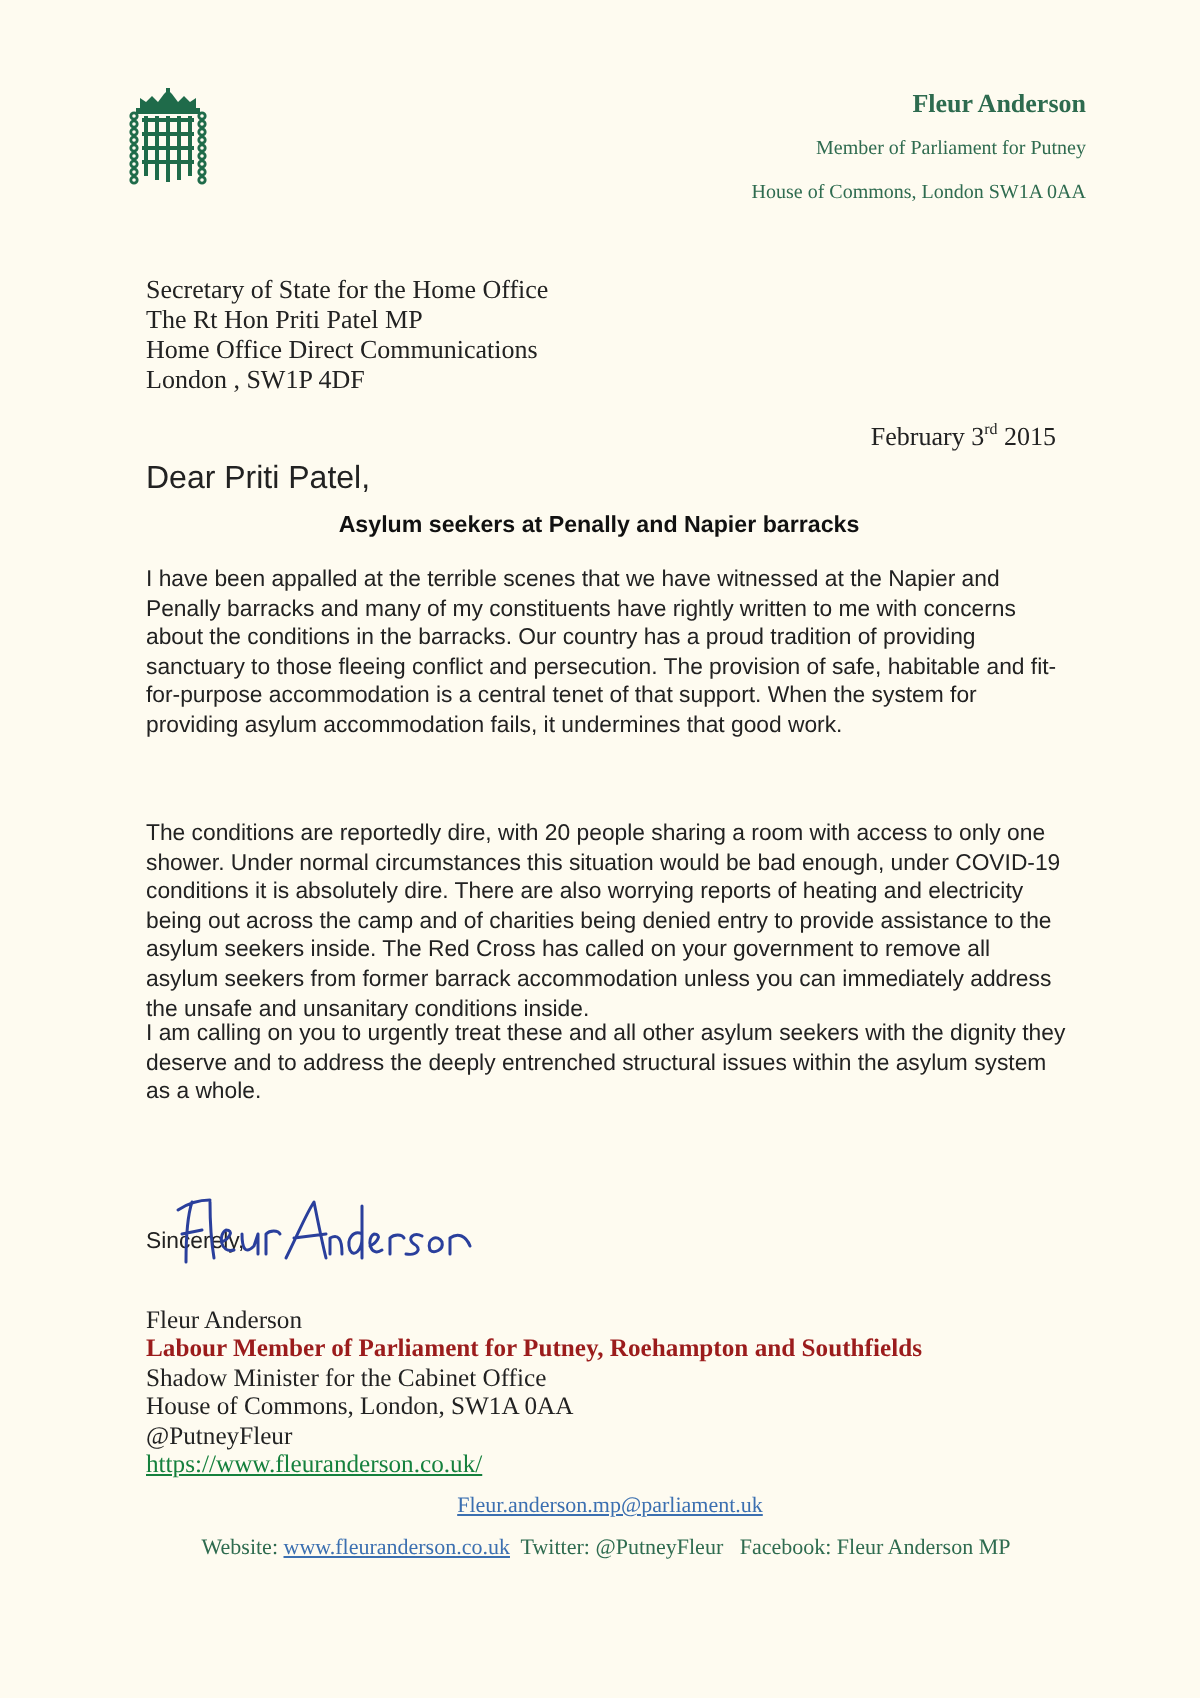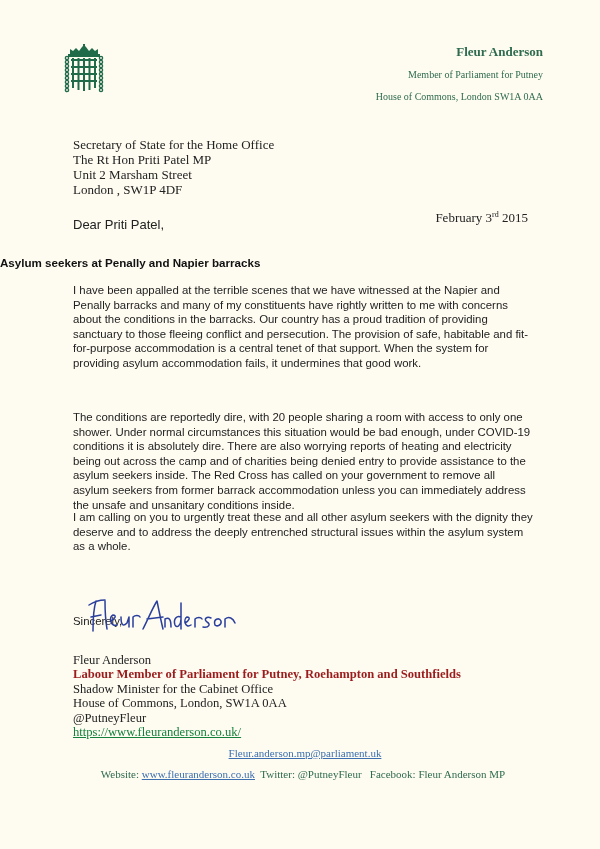--- a/index.html
+++ b/index.html
@@ -7,22 +7,22 @@
     width: 600px; height: 849px; background: #fefbf0; position: relative; overflow: hidden;
     font-family: "Liberation Serif", serif; color: #222;
   }
   .logo { position: absolute; left: 64px; top: 44px; width: 40px; height: 50px; }
   .header { position: absolute; right: 57px; top: 44px; text-align: right; color: #2e6b4f; }
   .header .name { font-weight: bold; font-size: 13px; line-height: 16px; }
   .header .line { font-size: 10px; line-height: 14px; margin-top: 8px; }
   .address { position: absolute; left: 73px; top: 137px; font-size: 13px; line-height: 15px; color: #222; }
   .date { position: absolute; right: 72px; top: 210px; font-size: 13px; color: #222; }
   .date sup { font-size: 8px; }
-  .salutation { position: absolute; left: 73px; top: 217px; font-family: "Liberation Sans", sans-serif; font-size: 13px; color: #222; }
-  .subject { position: absolute; left: 0; right: 0; top: 256px; font-family: "Liberation Sans", sans-serif; font-weight: bold; font-size: 11.6px; color: #111; padding-right: 1px; }
+  .salutation { position: absolute; left: 73px; top: 231px; font-family: "Liberation Sans", sans-serif; font-size: 16px; color: #222; }
+  .subject { position: absolute; left: 0; right: 0; top: 256px; text-align: center; font-family: "Liberation Sans", sans-serif; font-weight: bold; font-size: 11.6px; color: #111; padding-right: 1px; }
   .body-text { position: absolute; left: 73px; width: 460px; font-family: "Liberation Sans", sans-serif; font-size: 11.4px; line-height: 14.6px; color: #222; }
   .p1 { top: 283px; }
   .p2 { top: 391px; margin-top: 19px; }
   .p3 { top: 510px; }
   .closing { top: 566px; margin-top: 48px; }
   .signature { position: absolute; left: 85px; top: 597px; width: 160px; height: 42px; }
   .sig-block { position: absolute; left: 73px; top: 653px; font-size: 12.6px; line-height: 14.4px; color: #222; }
   .sig-block .party { color: #9b1c1c; font-weight: bold; }
   .sig-block a { color: #15803d; text-decoration: underline; }
   .footer-email { position: absolute; left: 0; right: 0; top: 747px; text-align: center; font-size: 11px; padding-left: 10px; }
@@ -77,21 +77,21 @@
 
 <div class="header">
   <div class="name">Fleur Anderson</div>
   <div class="line">Member of Parliament for Putney</div>
   <div class="line">House of Commons, London SW1A 0AA</div>
 </div>
 
 <div class="address">
   <div>Secretary of State for the Home Office</div>
   <div>The Rt Hon Priti Patel MP</div>
-  <div>Unit 2 Marsham Street</div>
+  <div>Home Office Direct Communications</div>
   <div>London , SW1P 4DF</div>
 </div>
 
 <div class="date"><span>February 3</span><sup>rd</sup><span> 2015</span></div>
 
 <div class="salutation">Dear Priti Patel,</div>
 
 <div class="subject">Asylum seekers at Penally and Napier barracks</div>
 
 <div class="body-text p1">I have been appalled at the terrible scenes that we have witnessed at the Napier and Penally barracks and many of my constituents have rightly written to me with concerns about the conditions in the barracks. Our country has a proud tradition of providing sanctuary to those fleeing conflict and persecution. The provision of safe, habitable and fit-for-purpose accommodation is a central tenet of that support. When the system for providing asylum accommodation fails, it undermines that good work.</div>

